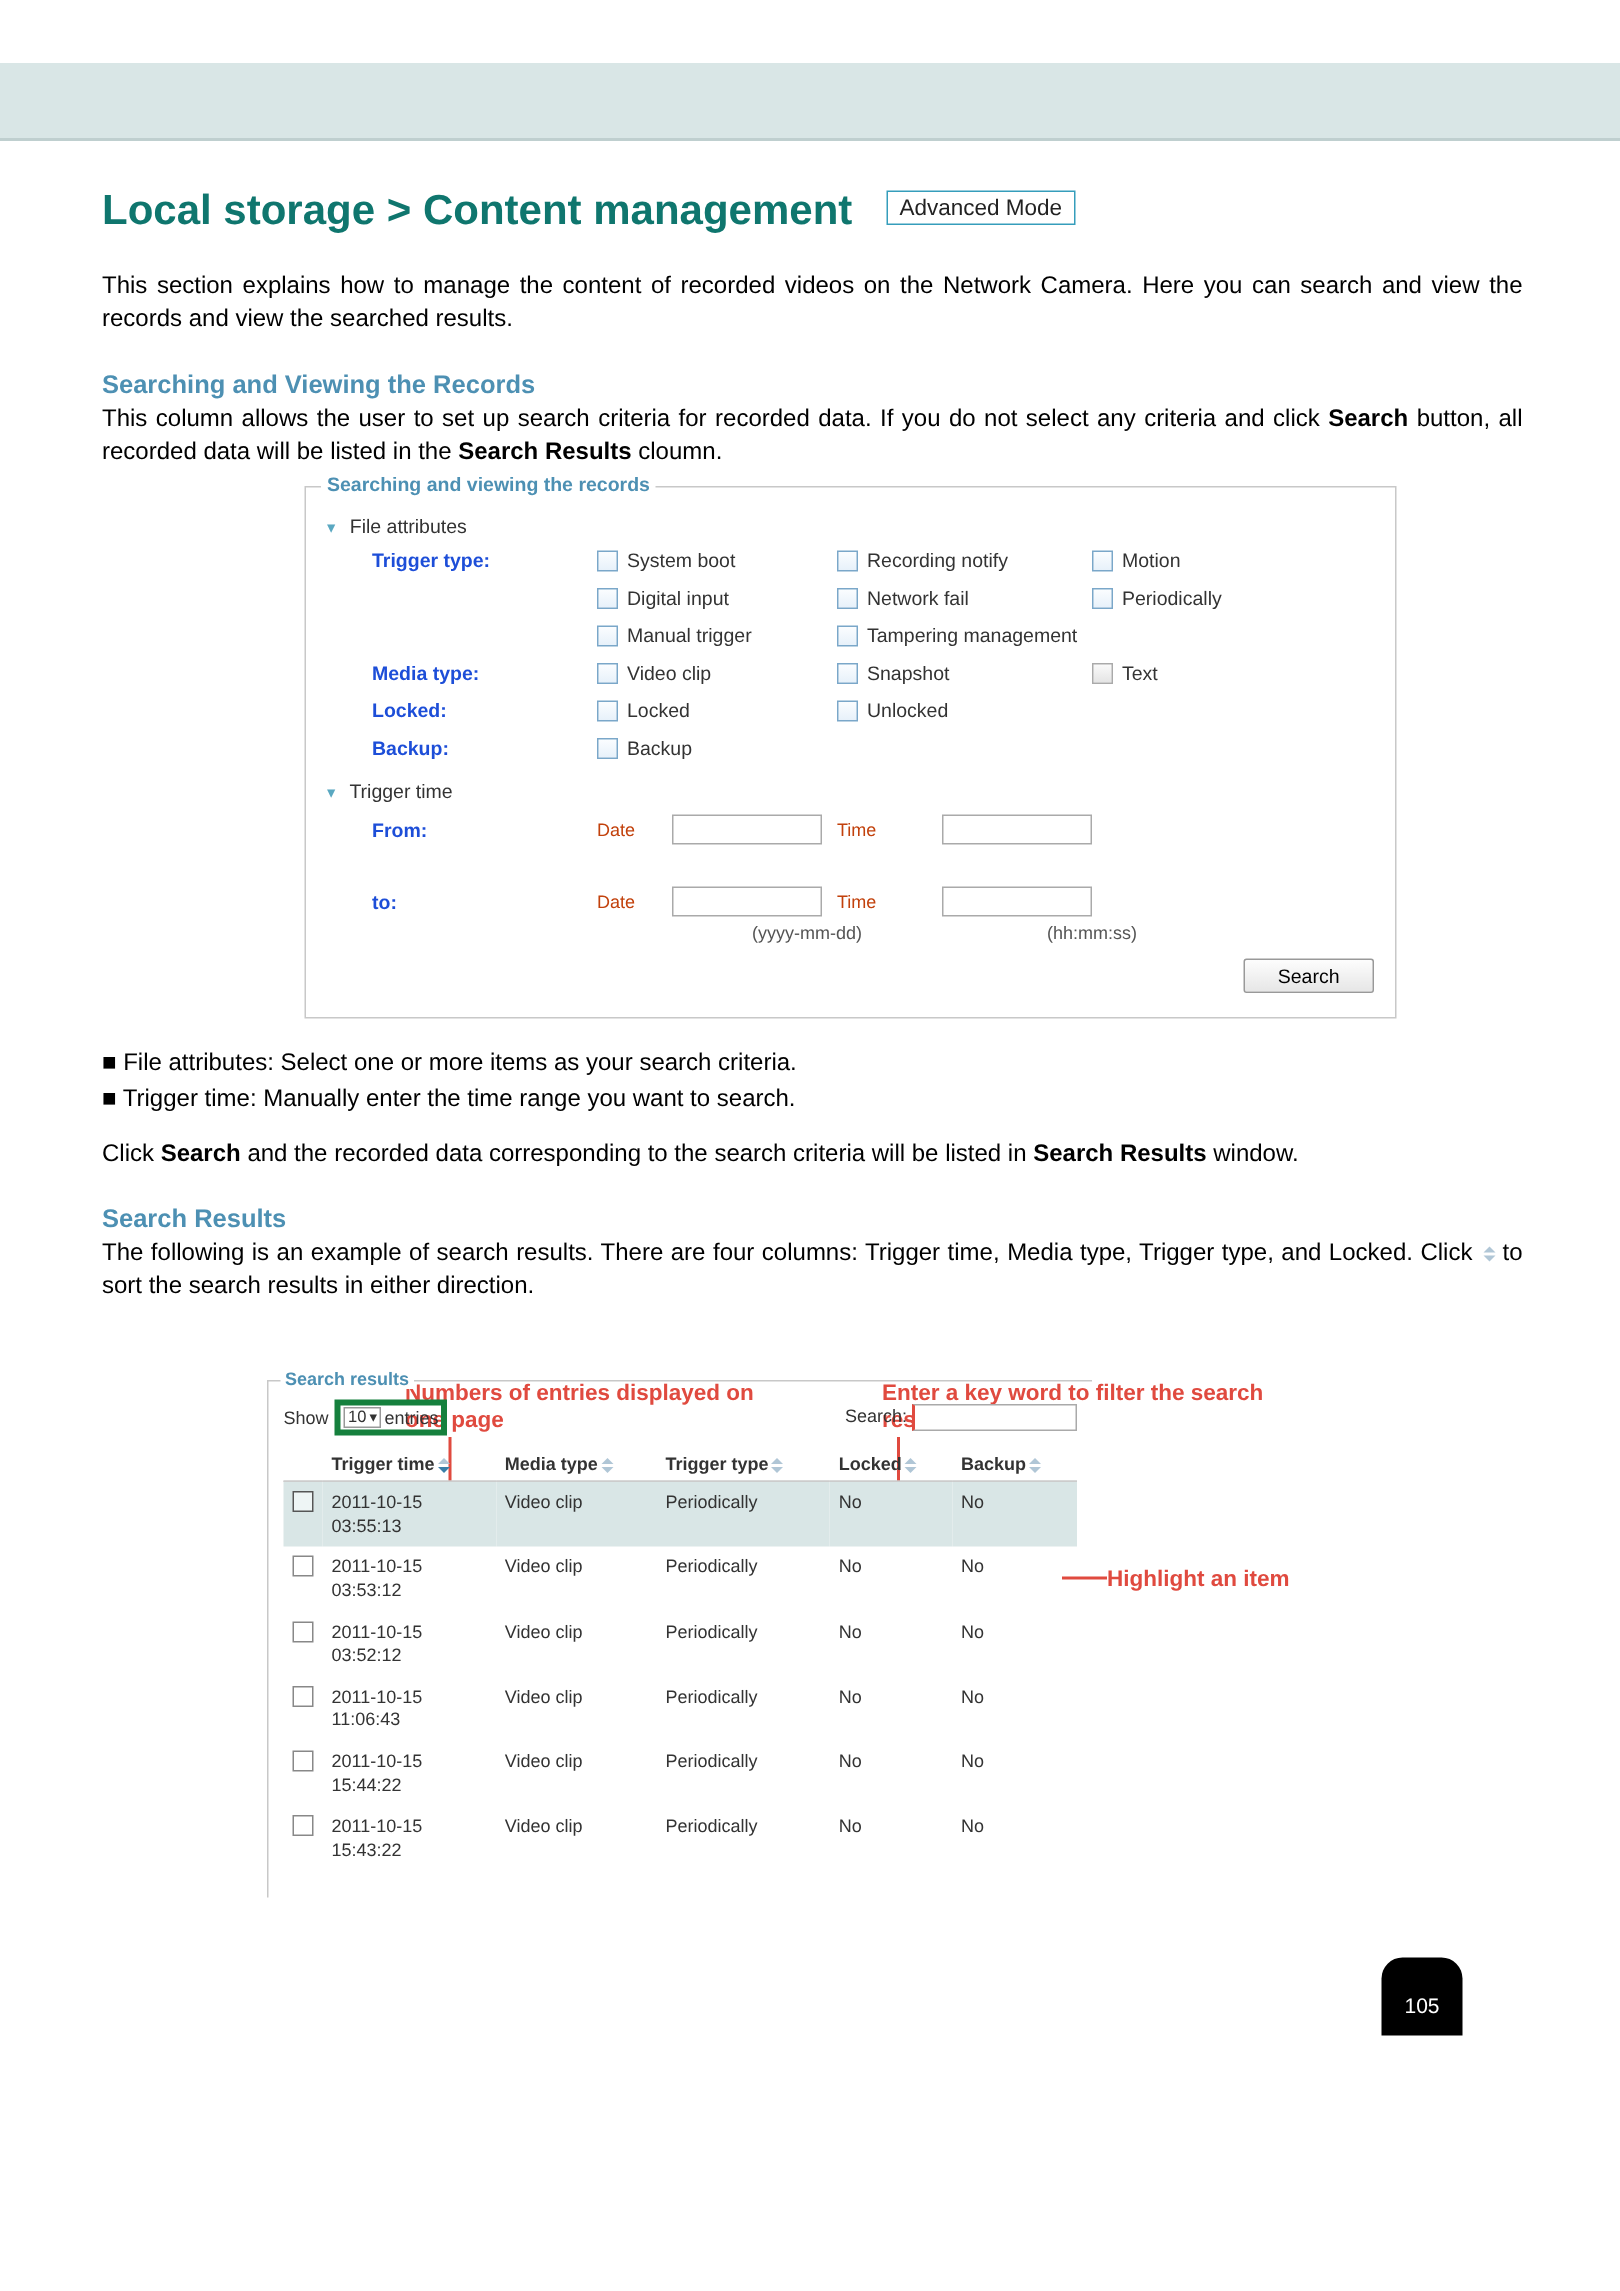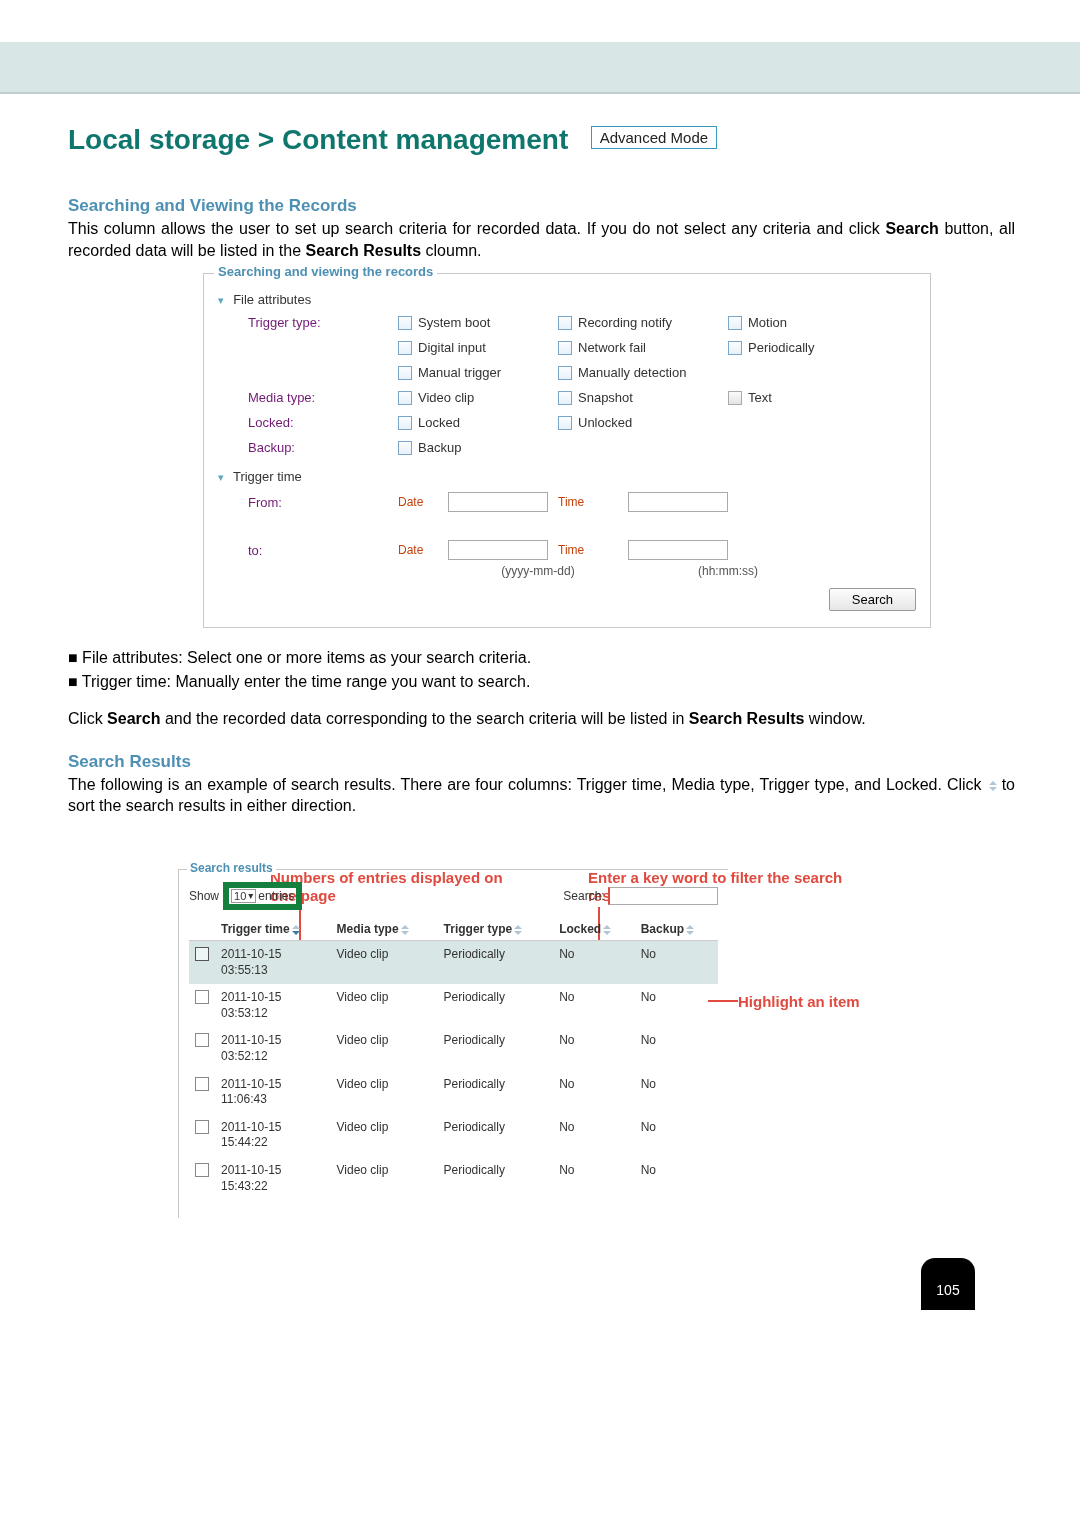--- a/index.html
+++ b/index.html
@@ -87,21 +87,21 @@
     font-size: 13px;
     margin: 4px 0 8px 0;
   }
   .grid {
     display: grid;
     grid-template-columns: 150px 160px 170px 150px;
     row-gap: 10px;
     margin-left: 30px;
     align-items: center;
   }
-  .lbl { color: #701a75; }
+  .lbl { color: #1d4ed8; font-weight: bold; }
   .cb {
     display: inline-flex;
     align-items: center;
     gap: 6px;
   }
   .cb .box {
     width: 14px; height: 14px;
     border: 1px solid #7aa7c9;
     background: linear-gradient(#fbfdff,#e7f1fa);
   }
@@ -181,21 +181,21 @@
     margin-top: 52px;
   }
   .res-legend {
     position: absolute; top: -9px; left: 8px;
     background: #fff; color: #4d90b3; font-size: 12px; font-weight: bold;
     padding: 0 3px;
   }
   .show-row { display: flex; align-items: center; justify-content: space-between; font-size: 12px; }
   .show-left { display: flex; align-items: center; gap: 4px; }
   .show-left .ddl {
-    border: 6px solid #15803d;
+    border: 4px solid #15803d;
     padding: 1px 2px;
     display: inline-flex;
     align-items: center;
     gap: 2px;
   }
   .show-left .sel {
     border: 1px solid #999;
     padding: 0 2px;
     font-size: 11px;
     display: inline-flex;
@@ -262,20 +262,21 @@
 <div class="top-spacer"></div>
 <div class="teal-bar"></div>
 
 <div class="content">
 
   <div>
     <h1 class="page-title">Local storage &gt; Content management</h1>
     <span class="mode-badge">Advanced Mode</span>
   </div>
 
+  <p class="intro">This section explains how to manage the content of recorded videos on the Network Camera. Here you can search and view the records and view the searched results.</p>
 
   <div class="section-title">Searching and Viewing the Records</div>
   <p class="section-desc">
     This column allows the user to set up search criteria for recorded data. If you do not select any criteria and click <b>Search</b> button, all recorded data will be listed in the <b>Search Results</b> cloumn.
   </p>
 
   <div class="panel-wrap">
     <div class="panel">
       <div class="panel-legend">Searching and viewing the records</div>
 
@@ -313,21 +314,21 @@
             <span>Periodically</span>
           </span>
 
         <span></span>
         <span class="cb">
             <span class="box"></span>
             <span>Manual trigger</span>
           </span>
         <span class="cb">
             <span class="box"></span>
-            <span>Manually detection</span>
+            <span>Tampering management</span>
           </span>
         <span></span>
 
         <span class="lbl">Media type:</span>
         <span class="cb">
             <span class="box"></span>
             <span>Video clip</span>
           </span>
         <span class="cb">
             <span class="box"></span>

